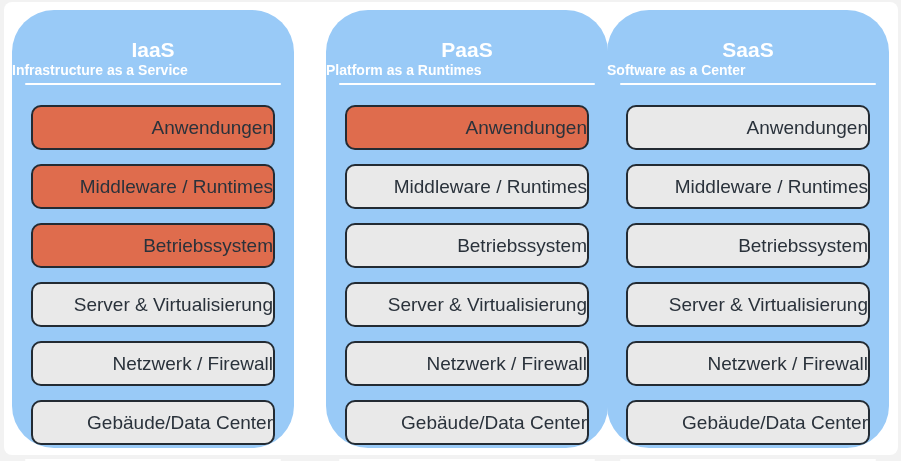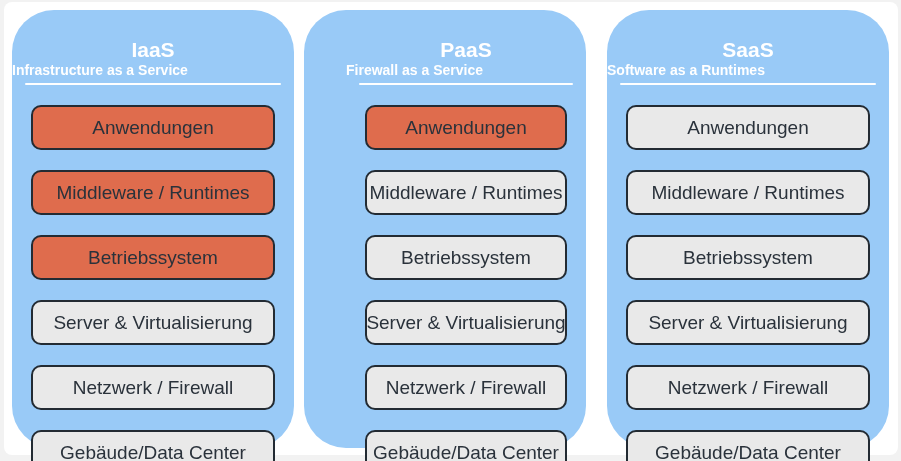--- a/index.html
+++ b/index.html
@@ -26,21 +26,21 @@
   .column {
     position: absolute;
     top: 10px;
     width: 282px;
     height: 438px;
     background: var(--column-bg, #99caf7);
     border-radius: 42px;
     box-sizing: border-box;
   }
   .col-iaas { left: 12px; }
-  .col-paas { left: 304px; padding-left: 42px; }
+  .col-paas { left: 326px; }
   .col-saas { left: 607px; }
 
   .col-title {
     margin-top: 28px;
     text-align: center;
     color: var(--title-text, #ffffff);
     font-size: 21px;
     line-height: 24px;
     font-weight: bold;
   }
@@ -57,28 +57,28 @@
     border-radius: 1px;
   }
   .divider.bottom {
     margin-top: 12px;
   }
   .layers {
     margin-top: 20px;
   }
   .layer-box {
     height: 45px;
-    margin: 0 19px 20px 19px;
+    margin: 0 19px 14px 19px;
     background: var(--box-gray, #e9e9e9);
     border: 2px solid var(--box-border, #232b33);
     border-radius: 10px;
     box-sizing: border-box;
     display: flex;
     align-items: center;
-    justify-content: center;
+    justify-content: flex-end;
   }
   .layer-box.highlight {
     background: var(--box-orange, #df6c4d);
   }
   .layer-label {
     font-size: 19px;
     color: var(--box-text, #2a323b);
     white-space: nowrap;
   }
 </style>
@@ -109,21 +109,21 @@
     </div>
     <div class="layer-box">
       <span class="layer-label">Gebäude/Data Center</span>
     </div>
   </div>
   <div class="divider bottom"></div>
 </div>
 
 <div class="column col-paas">
   <div class="col-title">PaaS</div>
-  <div class="col-subtitle">Firewall as a Service</div>
+  <div class="col-subtitle">Platform as a Runtimes</div>
   <div class="divider"></div>
   <div class="layers">
     <div class="layer-box highlight">
       <span class="layer-label">Anwendungen</span>
     </div>
     <div class="layer-box">
       <span class="layer-label">Middleware / Runtimes</span>
     </div>
     <div class="layer-box">
       <span class="layer-label">Betriebssystem</span>
@@ -136,21 +136,21 @@
     </div>
     <div class="layer-box">
       <span class="layer-label">Gebäude/Data Center</span>
     </div>
   </div>
   <div class="divider bottom"></div>
 </div>
 
 <div class="column col-saas">
   <div class="col-title">SaaS</div>
-  <div class="col-subtitle">Software as a Runtimes</div>
+  <div class="col-subtitle">Software as a Center</div>
   <div class="divider"></div>
   <div class="layers">
     <div class="layer-box">
       <span class="layer-label">Anwendungen</span>
     </div>
     <div class="layer-box">
       <span class="layer-label">Middleware / Runtimes</span>
     </div>
     <div class="layer-box">
       <span class="layer-label">Betriebssystem</span>

